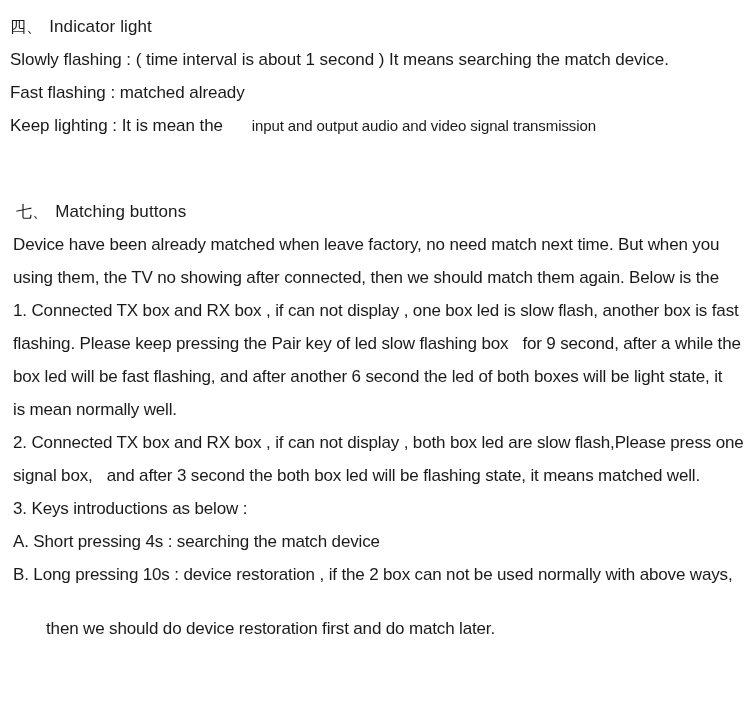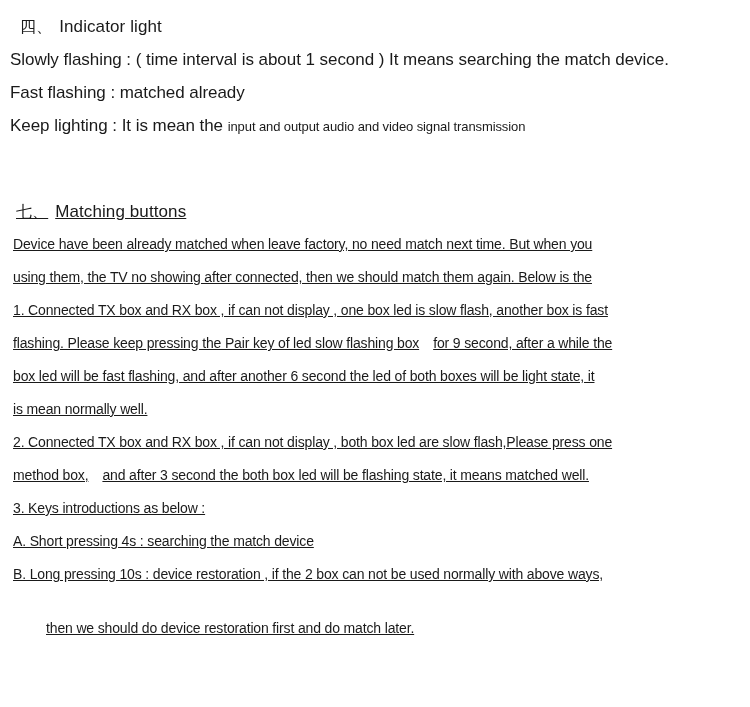--- a/index.html
+++ b/index.html
@@ -28,27 +28,26 @@
     position: absolute;
     left: 0;
     top: 10px;
     width: 750px;
   }
   .section-two {
     position: absolute;
     left: 0;
     top: 195px;
     width: 684px;
-    text-decoration: underline;
   }
 
   .heading {
     font-size: 17px;
     line-height: 33px;
-    padding-left: 20px;
+    padding-left: 10px;
     white-space: nowrap;
     letter-spacing: 0.1px;
   }
   .heading .cn {
     font-family: "DejaVu Sans", sans-serif;
     font-size: 16px;
   }
   .heading .gap {
     display: inline-block;
     width: 7px;
@@ -58,27 +57,28 @@
   }
 
   .line {
     font-size: 17px;
     line-height: 33px;
     padding-left: 10px;
     white-space: nowrap;
     letter-spacing: -0.05px;
   }
   .line .small {
-    font-size: 13px;
+    font-size: 15px;
     letter-spacing: -0.1px;
+    margin-left: 24px;
   }
 
   
   .para {
-    font-size: 14px;
+    font-size: 17px;
     line-height: 33px;
     padding-left: 13px;
     padding-right: 13px;
     letter-spacing: -0.15px;
     text-align: left;
   }
   .para .nowrap-block {
     white-space: nowrap;
   }
   .wsp-lg {
@@ -118,21 +118,21 @@
 
     <div class="para">
       <div class="nowrap-block">1.  Connected TX box and RX box , if can not display , one box led is slow flash, another box is fast</div>
       <div class="nowrap-block"><span>flashing. Please keep pressing the Pair key of led slow flashing box</span><span class="wsp-lg"></span><span>for 9 second, after a while the</span></div>
       <div class="nowrap-block">box led will be fast flashing, and after another 6 second the led of both boxes will be light state, it</div>
       <div class="nowrap-block">is mean normally well.</div>
     </div>
 
     <div class="para">
       <div class="nowrap-block">2.  Connected TX box and RX box , if can not display , both box led are slow flash,Please press one</div>
-      <div class="nowrap-block"><span>method box,</span><span class="wsp-lg"></span><span>and after 3 second the both box led will be flashing state, it means matched well.</span></div>
+      <div class="nowrap-block"><span>signal box,</span><span class="wsp-lg"></span><span>and after 3 second the both box led will be flashing state, it means matched well.</span></div>
     </div>
 
     <div class="para">
       <div class="nowrap-block">3. Keys introductions as below :</div>
     </div>
 
     <div class="para">
       <div class="nowrap-block">A. Short pressing 4s : searching the match device</div>
     </div>
 

